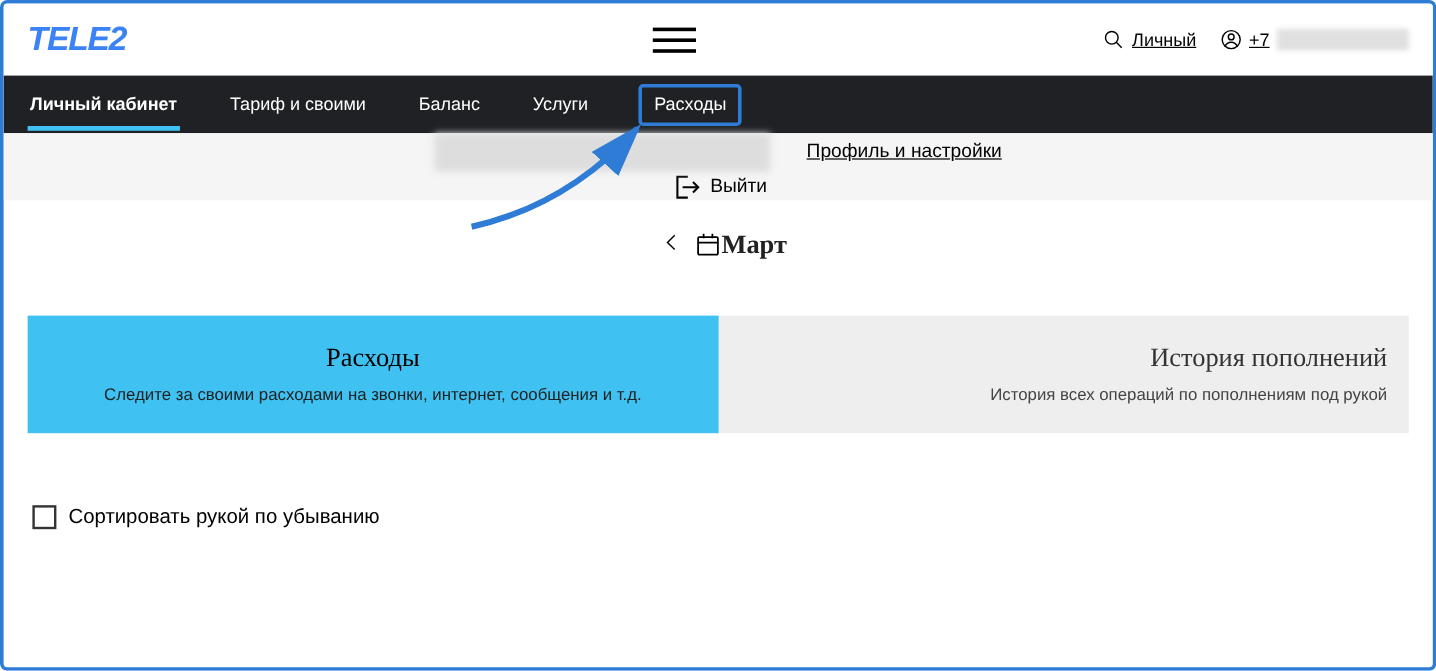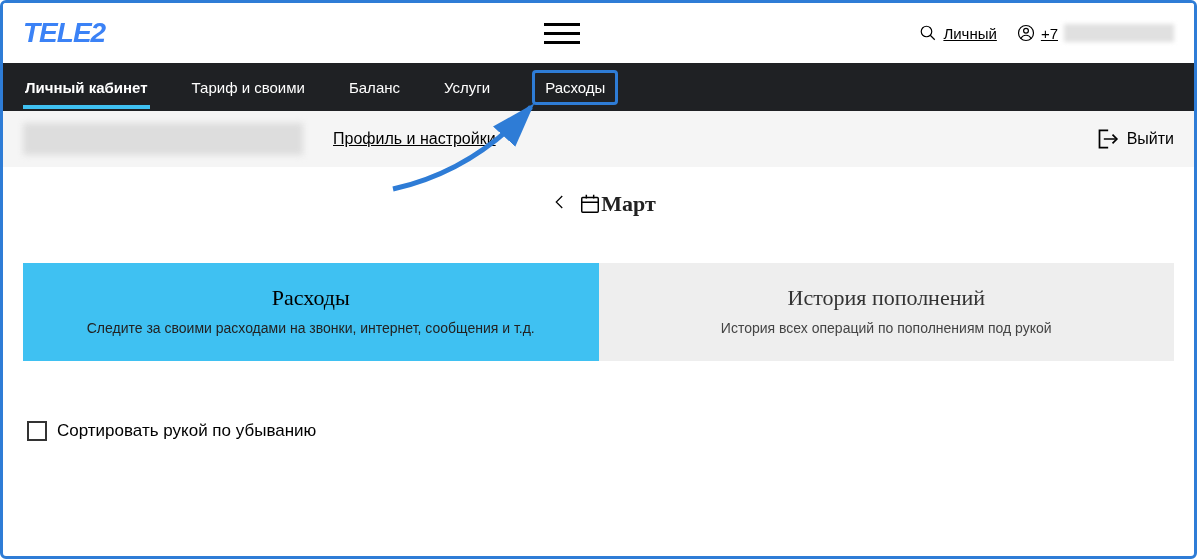--- a/index.html
+++ b/index.html
@@ -16,34 +16,34 @@
     .user-wrap { display: flex; align-items: center; gap: 6px; cursor: pointer; }
     .user-wrap .uphone { text-decoration: underline; font-size: 15px; }
     .redact1 { width: 110px; height: 18px; background: #e0e0e0; filter: blur(2px); }
     
     .navbar { background: #1f2124; display: flex; align-items: center; height: 48px; padding: 0 20px; gap: 40px; }
     .nav-item { color: #fff; font-size: 15px; cursor: pointer; padding: 12px 2px; position: relative; }
     .nav-item.active { font-weight: bold; }
     .nav-item.active::after { content:''; position:absolute; left:0; right:0; bottom:-1px; height:4px; background:#3fc1f2; }
     .nav-item.highlight { border: 3px solid #2e7cd6; border-radius: 4px; padding: 6px 10px; }
     
-    .subbar { background: #f5f5f5; height: 56px; display: flex; align-items: center; padding: 0 20px; justify-content: space-between; }
+    .subbar { background: #f5f5f5; height: 56px; display: flex; align-items: center; padding: 0 20px; justify-content: space-between; flex-direction: column; }
     .sub-left { display: flex; align-items: center; gap: 30px; }
     .redact2 { width: 280px; height: 32px; background: #ddd; filter: blur(3px); }
     .profile-link { text-decoration: underline; font-size: 16px; cursor: pointer; color: #000; }
     .logout { display: flex; align-items: center; gap: 8px; cursor: pointer; font-size: 16px; }
     
     .month-bar { display: flex; align-items: center; justify-content: center; padding: 18px 0 10px; }
     .chev { font-size: 22px; cursor: pointer; color: #333; padding: 6px 10px; }
     .month-lbl { font-size: 22px; font-weight: 600; color: #222; font-family: Georgia, serif; }
     
     .tabs { display: flex; margin: 30px 20px 0; }
     .tab { flex: 1; padding: 22px 18px; text-align: center; cursor: pointer; }
     .tab.blue { background: #3fc1f2; color: #000; }
-    .tab.grey { background: #eeeeee; color: #333; }
+    .tab.grey { background: #eeeeee; color: #333; text-align: right; }
     .tab h3 { font-size: 22px; font-weight: 400; margin-bottom: 8px; font-family: Georgia, serif; }
     .tab p { font-size: 14px; line-height: 1.4; color: #444; }
     .tab.blue p { color: #222; }
     
     .sort-row { display: flex; align-items: center; gap: 10px; padding: 60px 24px 24px; }
     .checkbox { width: 20px; height: 20px; border: 2px solid #333; background: #fff; cursor: pointer; }
     .sort-lbl { font-size: 17px; }
     
     .arrow { position: absolute; left: 380px; top: 98px; pointer-events: none; }
     svg.aicon { width: 18px; height: 18px; stroke: #000; fill: none; stroke-width: 1.6; }

